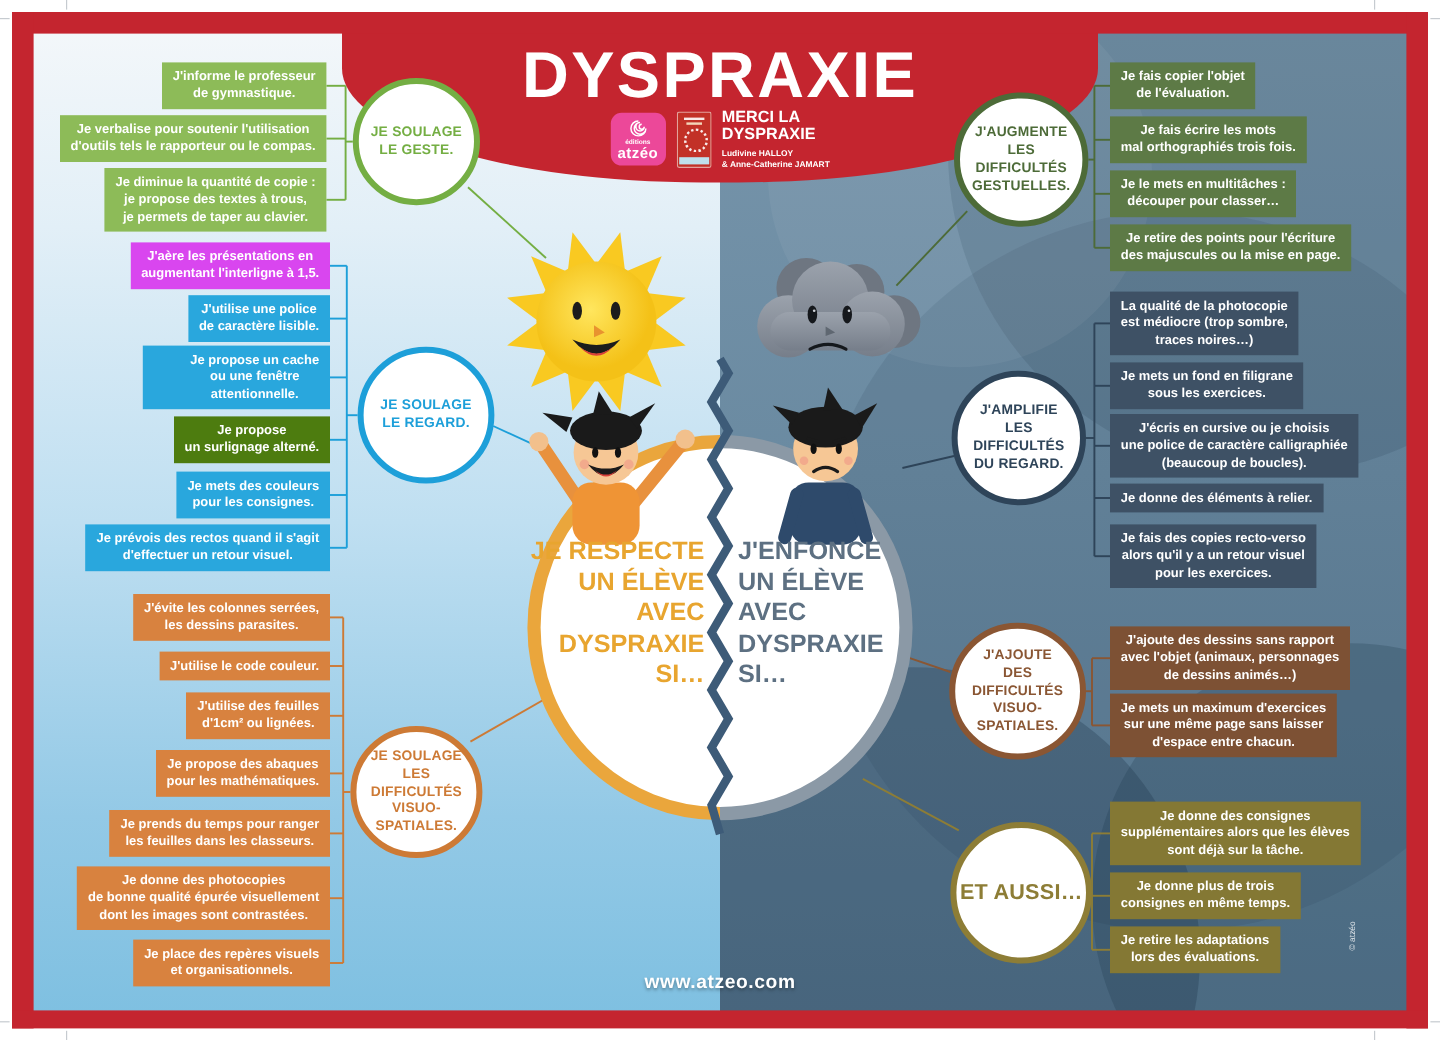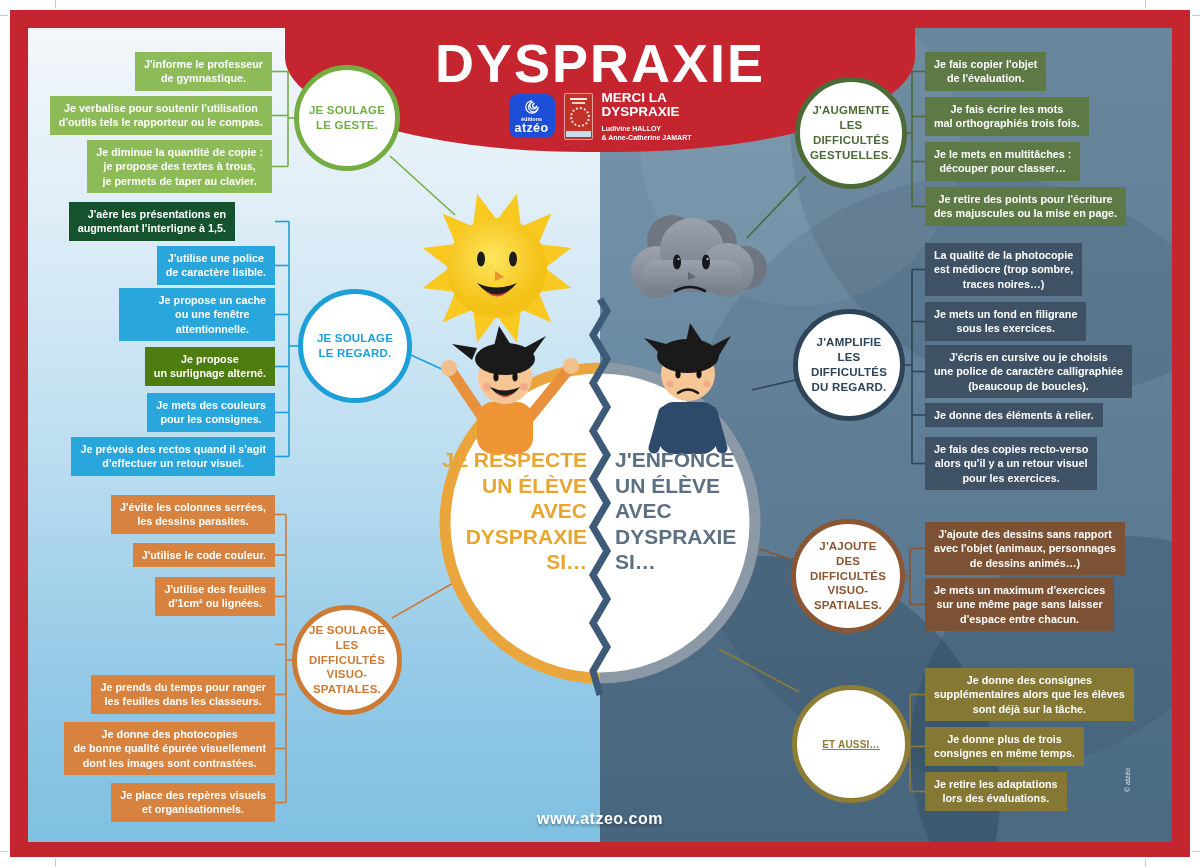--- a/index.html
+++ b/index.html
@@ -23,21 +23,21 @@
   .frame-right{left:1172px;top:10px;width:18px;height:847px;}
   .frame-bottom{left:10px;top:842px;width:1180px;height:15px;}
   .crop{position:absolute;background:#c6cbd0;z-index:41;}
   
   .banner{position:absolute;left:285px;top:12px;width:630px;height:140px;background:#c4252f;z-index:3;
     border-radius:0 0 300px 300px / 0 0 95px 95px;}
   .poster-title{margin-top:24px;text-align:center;color:#ffffff;font-size:54px;font-weight:800;
     letter-spacing:2px;line-height:1;}
   .banner-row{position:absolute;left:0;right:0;bottom:10px;display:flex;align-items:center;
     justify-content:center;gap:9px;}
-  .atzeo-logo{width:46px;height:44px;background:#1d4ed8;border-radius:9px;display:flex;
+  .atzeo-logo{width:46px;height:44px;background:#ec4899;border-radius:9px;display:flex;
     flex-direction:column;align-items:center;justify-content:center;color:#fff;}
   .atzeo-logo .ed{font-size:5.5px;font-weight:700;line-height:1;margin-top:1px;}
   .atzeo-logo .br{font-size:12.5px;font-weight:800;line-height:1;letter-spacing:.4px;}
   .book-cover{width:29px;height:47px;background:#c23127;border-radius:2px;position:relative;
     box-shadow:inset 0 0 0 1px rgba(255,255,255,.55);}
   .book-cover .t1{position:absolute;left:6px;top:5px;width:17px;height:2px;background:#fff;opacity:.9;}
   .book-cover .t2{position:absolute;left:8px;top:9px;width:13px;height:2px;background:#ffd;opacity:.8;}
   .book-cover .ring{position:absolute;left:6px;top:14px;width:16px;height:16px;border-radius:50%;
     border:2px dotted rgba(255,255,255,.9);}
   .book-cover .strip{position:absolute;left:2px;bottom:3px;width:25px;height:6px;background:#bfe0ec;}
@@ -259,40 +259,42 @@
   <div id="groups-layer">
       <div class="note-box" style="background: rgb(141, 187, 88); top: 52px; right: 928px;">J'informe le professeur
 de gymnastique.</div>
       <div class="note-box" style="background: rgb(141, 187, 88); top: 96px; right: 928px;">Je verbalise pour soutenir l'utilisation
 d'outils tels le rapporteur ou le compas.</div>
       <div class="note-box" style="background: rgb(141, 187, 88); top: 140px; right: 928px;">Je diminue la quantité de copie :
 je propose des textes à trous,
 je permets de taper au clavier.</div>
       <div class="circle-label" style="left: 294px; top: 65px; width: 106px; height: 106px; border-color: rgb(116, 174, 67); color: rgb(116, 174, 67);">JE SOULAGE
 LE GESTE.</div>
-      <div class="note-box" style="background: #14532d; top: 202px; right: 965px; text-align: right;">J'aère les présentations en
+      <div class="note-box" style="background: #d946ef; top: 202px; right: 925px;">J'aère les présentations en
 augmentant l'interligne à 1,5.</div>
       <div class="note-box" style="background: rgb(41, 167, 221); top: 246px; right: 925px;">J'utilise une police
 de caractère lisible.</div>
       <div class="note-box" style="background: rgb(41, 167, 221); top: 288px; right: 925px; padding-left: 40px;">Je propose un cache
 ou une fenêtre
 attentionnelle.</div>
       <div class="note-box" style="background: #4d7c0f; top: 347px; right: 925px;">Je propose
 un surlignage alterné.</div>
       <div class="note-box" style="background: rgb(41, 167, 221); top: 393px; right: 925px;">Je mets des couleurs
 pour les consignes.</div>
       <div class="note-box" style="background: rgb(41, 167, 221); top: 437px; right: 925px;">Je prévois des rectos quand il s'agit
 d'effectuer un retour visuel.</div>
       <div class="circle-label" style="left: 298px; top: 289px; width: 114px; height: 114px; border-color: rgb(29, 159, 217); color: rgb(29, 159, 217);">JE SOULAGE
 LE REGARD.</div>
       <div class="note-box" style="background: rgb(216, 130, 63); top: 495px; right: 925px;">J'évite les colonnes serrées,
 les dessins parasites.</div>
       <div class="note-box" style="background: rgb(216, 130, 63); top: 543px; right: 925px;">J'utilise le code couleur.</div>
       <div class="note-box" style="background: rgb(216, 130, 63); top: 577px; right: 925px;">J'utilise des feuilles
 d'1cm² ou lignées.</div>
+      <div class="note-box" style="background: rgb(216, 130, 63); top: 625px; right: 925px;">Je propose des abaques
+pour les mathématiques.</div>
       <div class="note-box" style="background: rgb(216, 130, 63); top: 675px; right: 925px;">Je prends du temps pour ranger
 les feuilles dans les classeurs.</div>
       <div class="note-box" style="background: rgb(216, 130, 63); top: 722px; right: 925px;">Je donne des photocopies
 de bonne qualité épurée visuellement
 dont les images sont contrastées.</div>
       <div class="note-box" style="background: rgb(216, 130, 63); top: 783px; right: 925px;">Je place des repères visuels
 et organisationnels.</div>
       <div class="circle-label" style="left: 292px; top: 605px; width: 110px; height: 110px; border-color: rgb(205, 122, 53); color: rgb(205, 122, 53);">JE SOULAGE
 LES
 DIFFICULTÉS
@@ -337,21 +339,21 @@
 DIFFICULTÉS
 VISUO-
 SPATIALES.</div>
       <div class="note-box" style="background: rgb(132, 120, 52); top: 668px; left: 925px;">Je donne des consignes
 supplémentaires alors que les élèves
 sont déjà sur la tâche.</div>
       <div class="note-box" style="background: rgb(132, 120, 52); top: 727px; left: 925px;">Je donne plus de trois
 consignes en même temps.</div>
       <div class="note-box" style="background: rgb(132, 120, 52); top: 772px; left: 925px;">Je retire les adaptations
 lors des évaluations.</div>
-      <div class="circle-label" style="left: 792px; top: 685px; width: 118px; height: 118px; border-color: rgb(141, 125, 54); color: rgb(141, 125, 54); font-size: 10px; text-decoration: underline;">ET AUSSI…</div>
+      <div class="circle-label" style="left: 792px; top: 685px; width: 118px; height: 118px; border-color: rgb(141, 125, 54); color: rgb(141, 125, 54); font-size: 18px;">ET AUSSI…</div>
     </div>
 
   <div class="center-text left">JE RESPECTE
 UN ÉLÈVE
 AVEC
 DYSPRAXIE
 SI…</div>
   <div class="center-text right">J'ENFONCE
 UN ÉLÈVE
 AVEC

